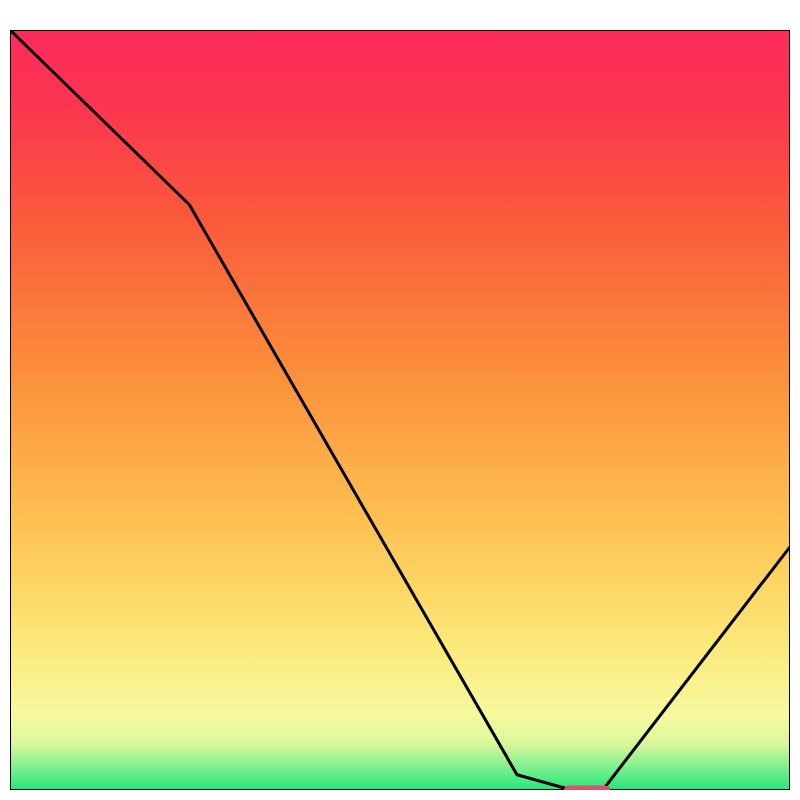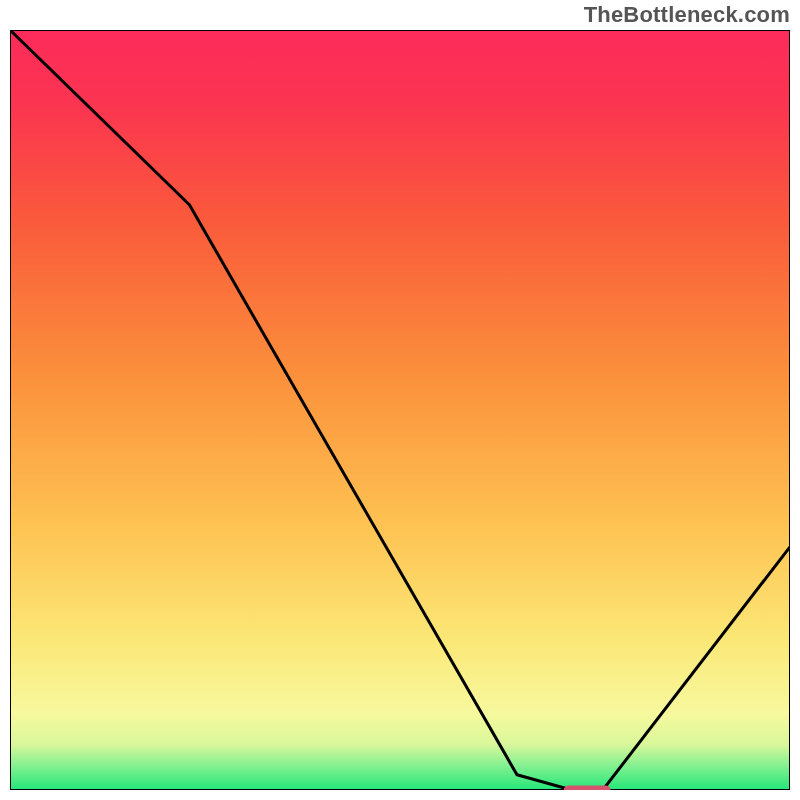--- a/index.html
+++ b/index.html
@@ -38,21 +38,20 @@
   }
   .marker {
     fill: #d6536d;
   }
 </style>
 </head>
 <body>
 
 <div class="container">
 
-  <div class="watermark">TheBottleneck.com</div>
 
   <div class="plot">
     <svg viewBox="0 0 780 760" preserveAspectRatio="none">
       <defs>
         <linearGradient id="bg-grad" x1="0" y1="1" x2="0" y2="0">
 
         <stop offset="0%" stop-color="#24e77a"></stop>
             <stop offset="3%" stop-color="#7ef08f"></stop>
             <stop offset="6%" stop-color="#d9f79a"></stop>
             <stop offset="10%" stop-color="#f7f99e"></stop>

